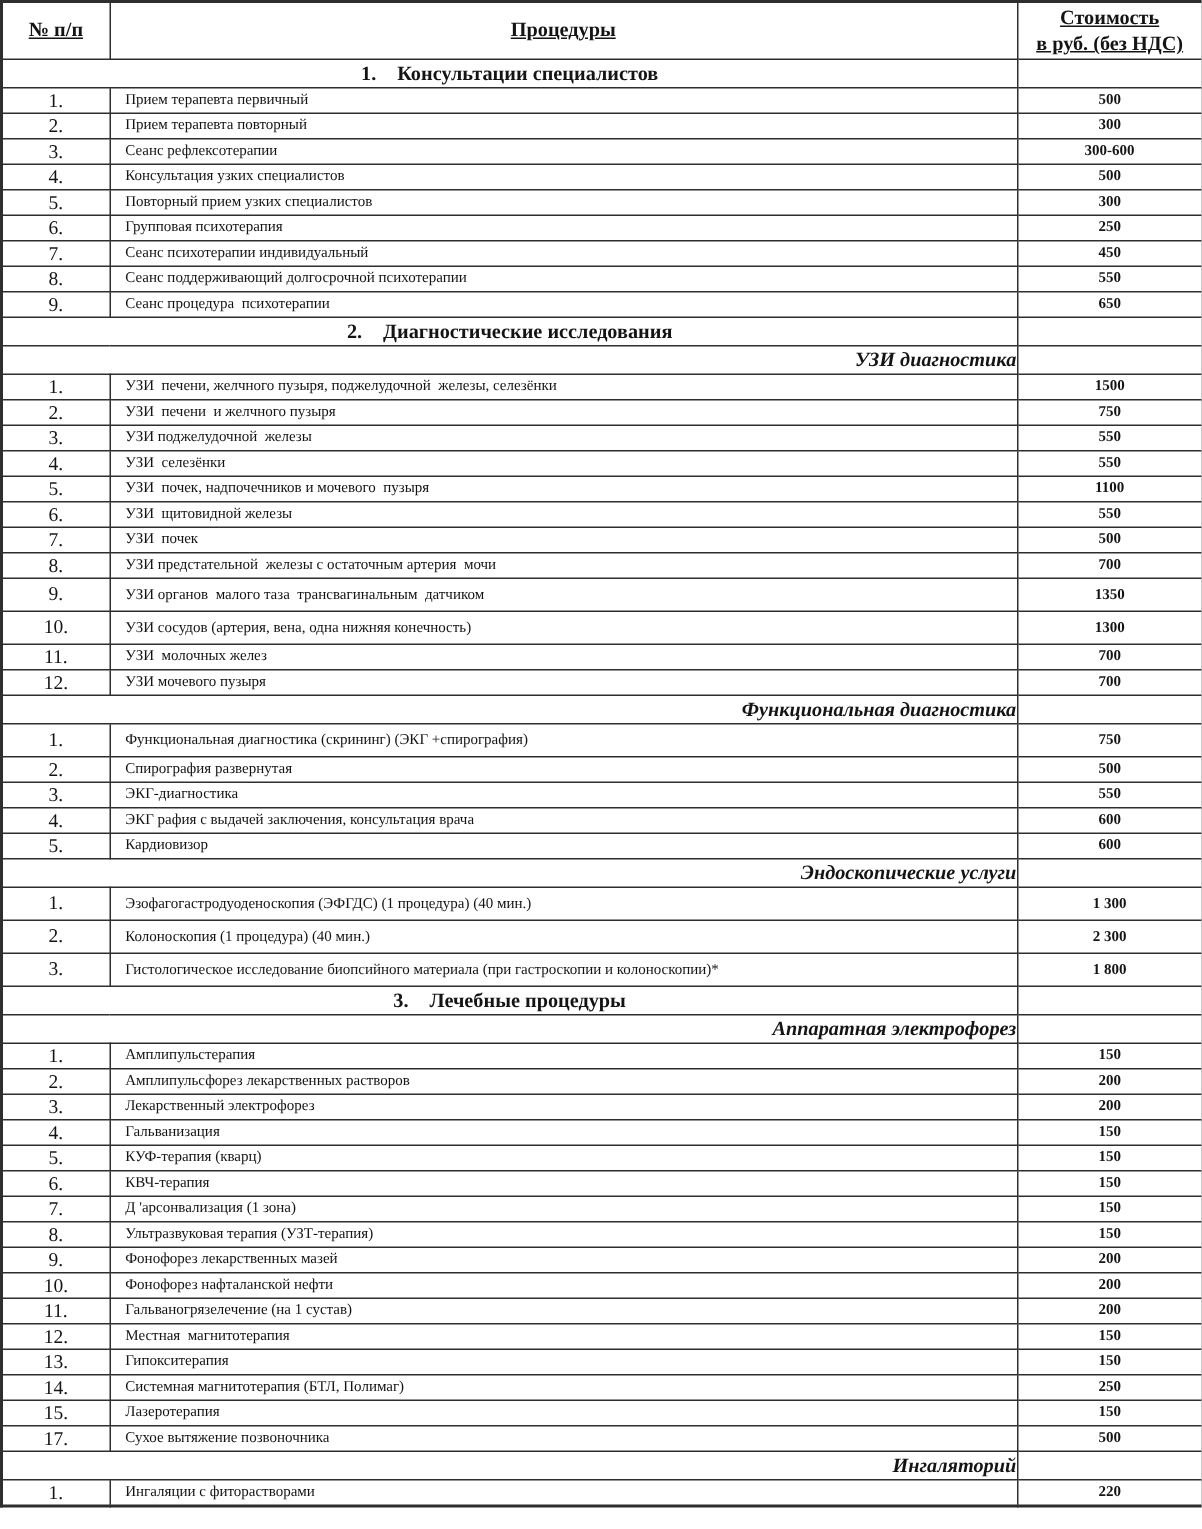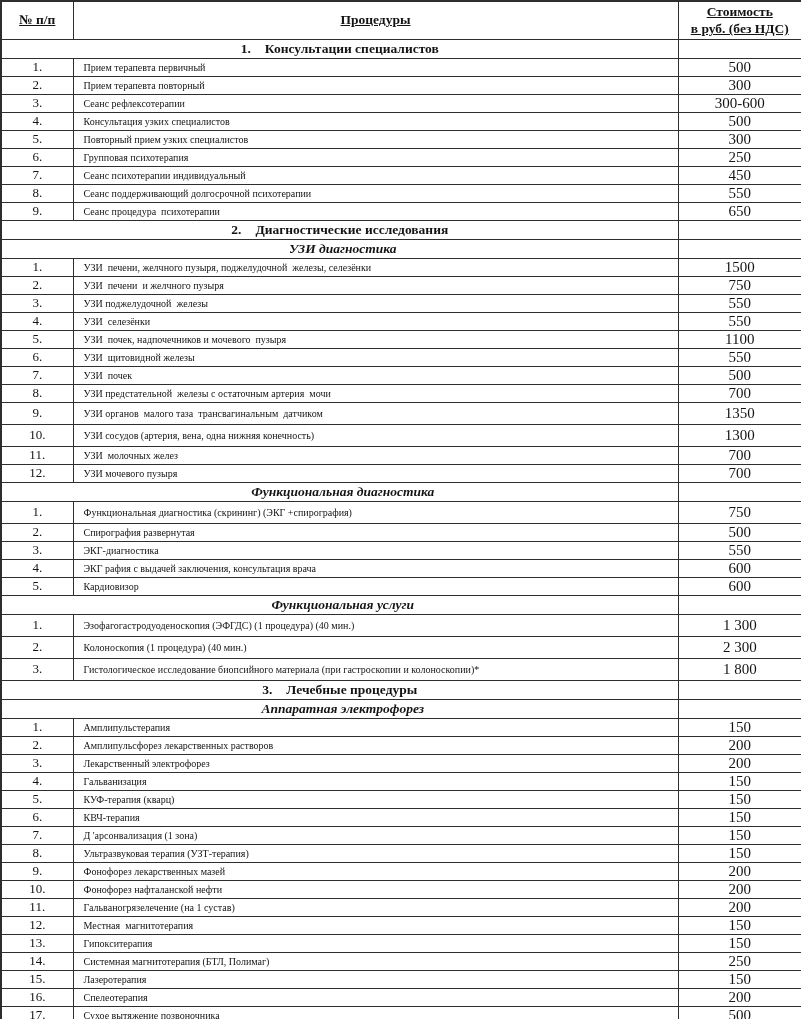--- a/index.html
+++ b/index.html
@@ -38,34 +38,35 @@
   }
   td.name {
     text-align: left;
     padding-left: 10px;
     font-size: 10px;
     white-space: pre-wrap;
     line-height: 1.1;
   }
   td.price {
     text-align: center;
-    font-size: 15px;
+    font-size: 10px;
+    font-weight: bold;
   }
   td.section-cell {
     text-align: center;
     font-weight: bold;
     font-size: 13.5px;
   }
   td.section-cell .sec-num { margin-right: 14px; }
   td.subsection-cell {
     font-weight: bold;
     font-style: italic;
     font-size: 13.5px;
     padding-left: 6px;
-    text-align: center;
+    text-align: right;
   }
 </style>
 </head>
 <body>
 
 <table class="price-table">
   <colgroup>
     <col style="width:72px">
     <col style="width:605px">
     <col style="width:124px">
@@ -221,21 +222,21 @@
         <td class="num">4.</td>
         <td class="name">ЭКГ рафия с выдачей заключения, консультация врача</td>
         <td class="price">600</td>
       </tr>
       <tr class="item">
         <td class="num">5.</td>
         <td class="name">Кардиовизор</td>
         <td class="price">600</td>
       </tr>
       <tr class="subsection">
-        <td class="subsection-cell" colspan="2">Функциональная услуги</td>
+        <td class="subsection-cell" colspan="2">Эндоскопические услуги</td>
         <td class="price"></td>
       </tr>
       <tr class="item tall">
         <td class="num">1.</td>
         <td class="name">Эзофагогастродуоденоскопия (ЭФГДС) (1 процедура) (40 мин.)</td>
         <td class="price">1 300</td>
       </tr>
       <tr class="item tall">
         <td class="num">2.</td>
         <td class="name">Колоноскопия (1 процедура) (40 мин.)</td>
@@ -321,25 +322,20 @@
       </tr>
       <tr class="item">
         <td class="num">14.</td>
         <td class="name">Системная магнитотерапия (БТЛ, Полимаг)</td>
         <td class="price">250</td>
       </tr>
       <tr class="item">
         <td class="num">15.</td>
         <td class="name">Лазеротерапия</td>
         <td class="price">150</td>
-      </tr>
-      <tr class="item">
-        <td class="num">16.</td>
-        <td class="name">Спелеотерапия</td>
-        <td class="price">200</td>
       </tr>
       <tr class="item">
         <td class="num">17.</td>
         <td class="name">Сухое вытяжение позвоночника</td>
         <td class="price">500</td>
       </tr>
       <tr class="subsection">
         <td class="subsection-cell" colspan="2">Ингаляторий</td>
         <td class="price"></td>
       </tr>

